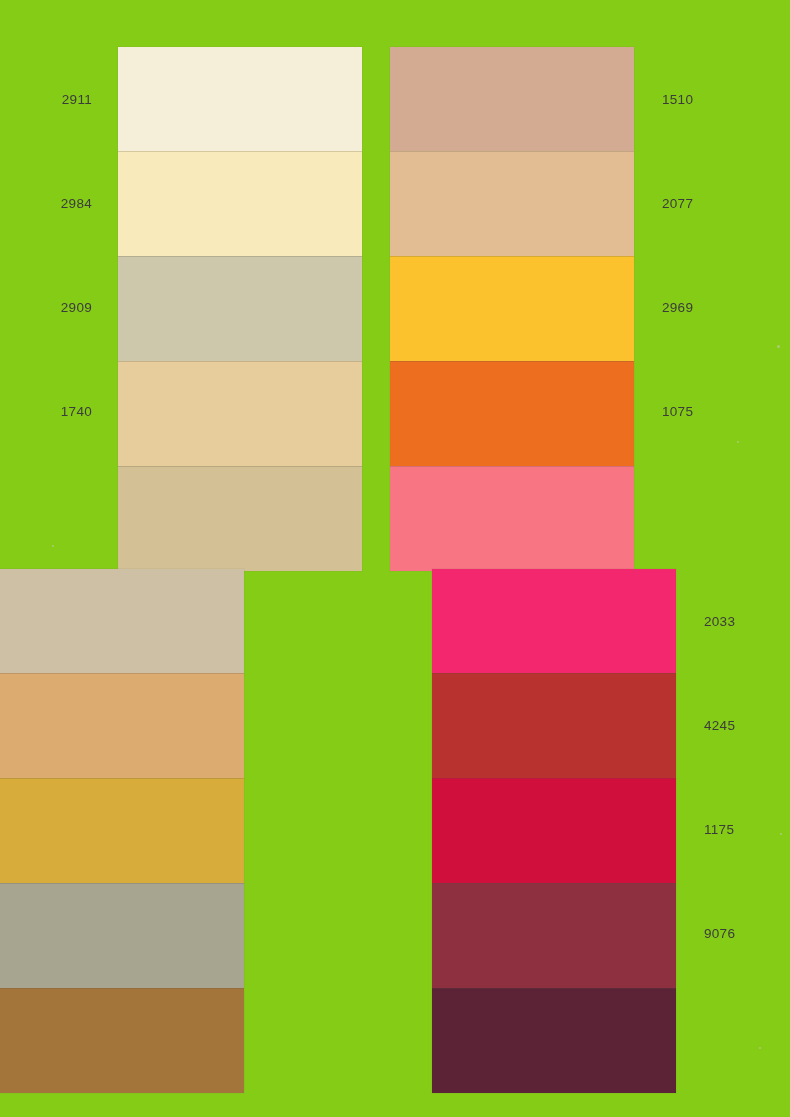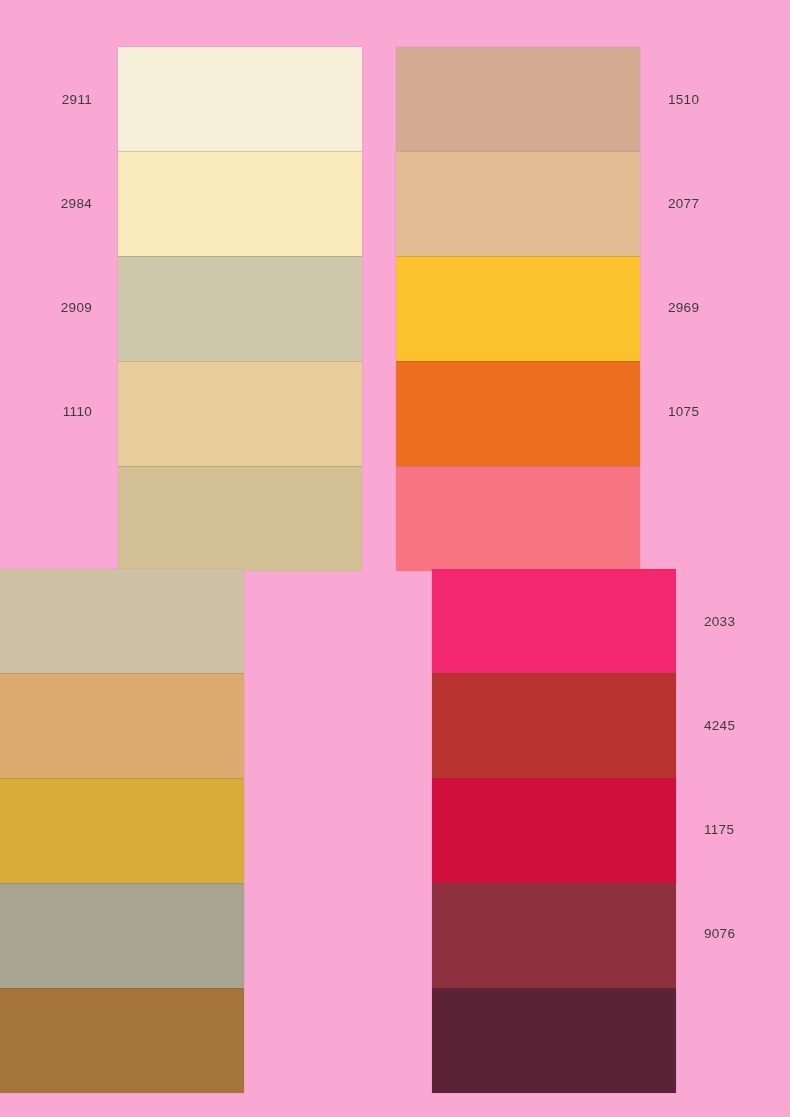--- a/index.html
+++ b/index.html
@@ -98,52 +98,52 @@
     font-size: 13.5px;
     letter-spacing: 0.3px;
     color: #3c3c3c;
     white-space: nowrap;
   }
   .label-rail.align-right .swatch-label { justify-content: flex-end; padding-right: 26px; }
   .label-rail.align-left  .swatch-label { justify-content: flex-start; padding-left: 28px; }
 
   
   .q-tl .group { margin-left: 0px;  margin-top: 0px; }
-  .q-tr .group { margin-left: 6px;  margin-top: 0px; }
+  .q-tr .group {  margin-top: 0px; }
   .q-bl .group { margin-left: 0px;  margin-top: 0px; }
   .q-br .group { margin-left: 6px;  margin-top: 0px; padding-left: 36px; }
 
   
   .speck {
     position: absolute;
     background: #cfcabf;
     border-radius: 50%;
     opacity: 0.55;
   }
 </style>
 </head>
 <body style="background: rgb(253, 253, 252);">
 
-<div class="page" style="background: #f9a8d4;">
+<div class="page" style="background: #84cc16;">
 
   <div class="speck" style="left:777px;top:345px;width:3px;height:3px;"></div>
   <div class="speck" style="left:737px;top:441px;width:2px;height:2px;"></div>
   <div class="speck" style="left:52px;top:545px;width:2px;height:2px;"></div>
   <div class="speck" style="left:780px;top:833px;width:2px;height:2px;"></div>
   <div class="speck" style="left:759px;top:1047px;width:2px;height:2px;"></div>
 
   <div class="sheet">
 
     <div class="quadrant left q-tl">
       <div class="group labels-left">
         <div class="label-rail align-right">
           <div class="swatch-label">2911</div>
           <div class="swatch-label">2984</div>
           <div class="swatch-label">2909</div>
-          <div class="swatch-label">1110</div>
+          <div class="swatch-label">1740</div>
         </div>
         <div class="swatch-stack">
           <div class="swatch-row" style="background-color: rgb(245, 239, 218);"></div>
           <div class="swatch-row" style="background-color: rgb(248, 234, 186);"></div>
           <div class="swatch-row" style="background-color: rgb(205, 199, 171);"></div>
           <div class="swatch-row" style="background-color: rgb(231, 204, 156);"></div>
           <div class="swatch-row" style="background-color: rgb(211, 193, 149);"></div>
         </div>
       </div>
     </div>

